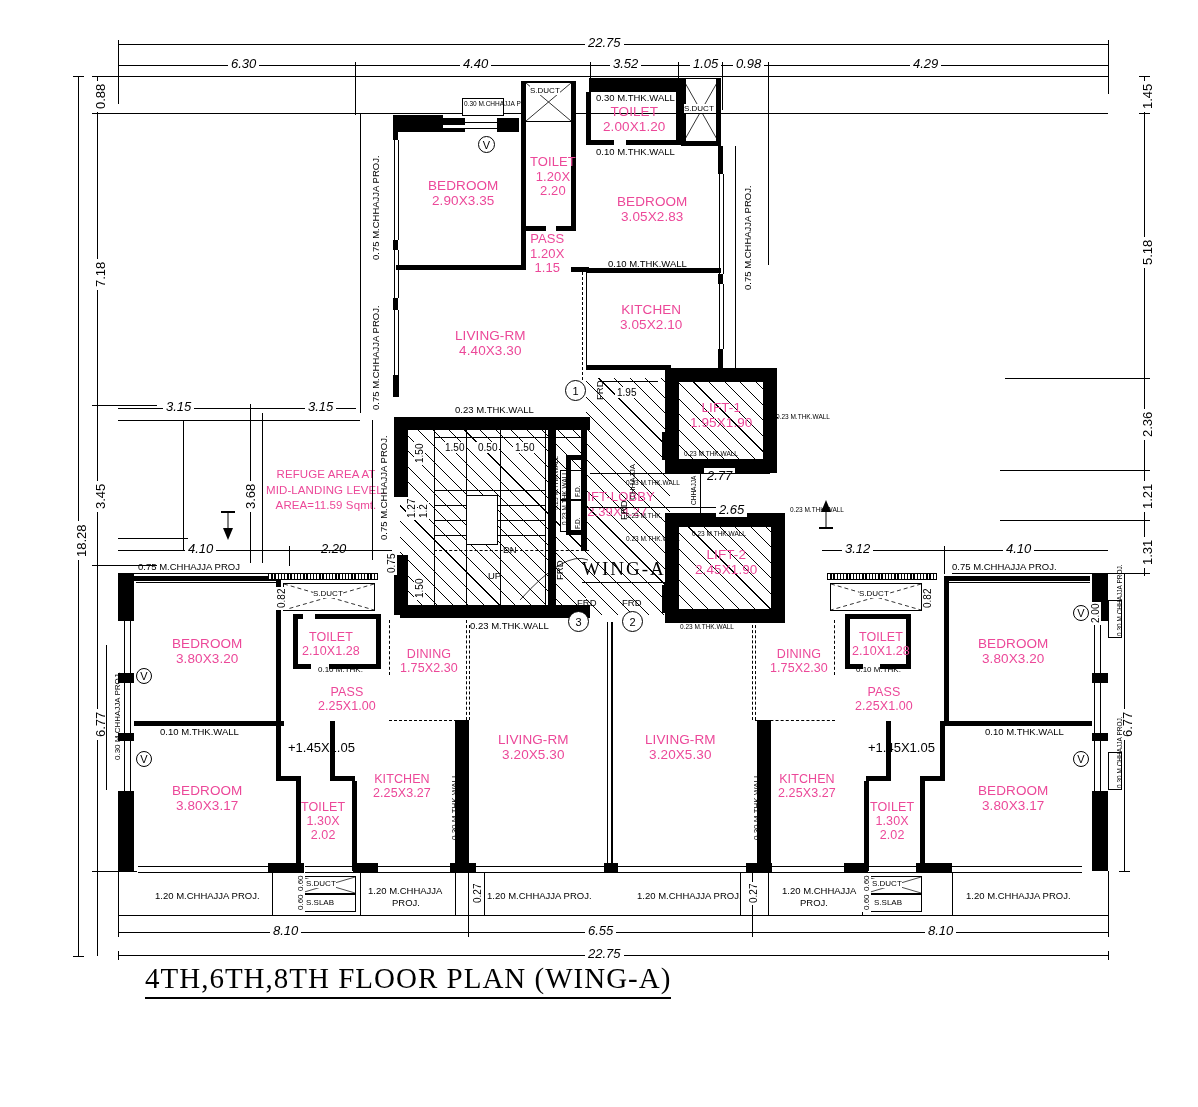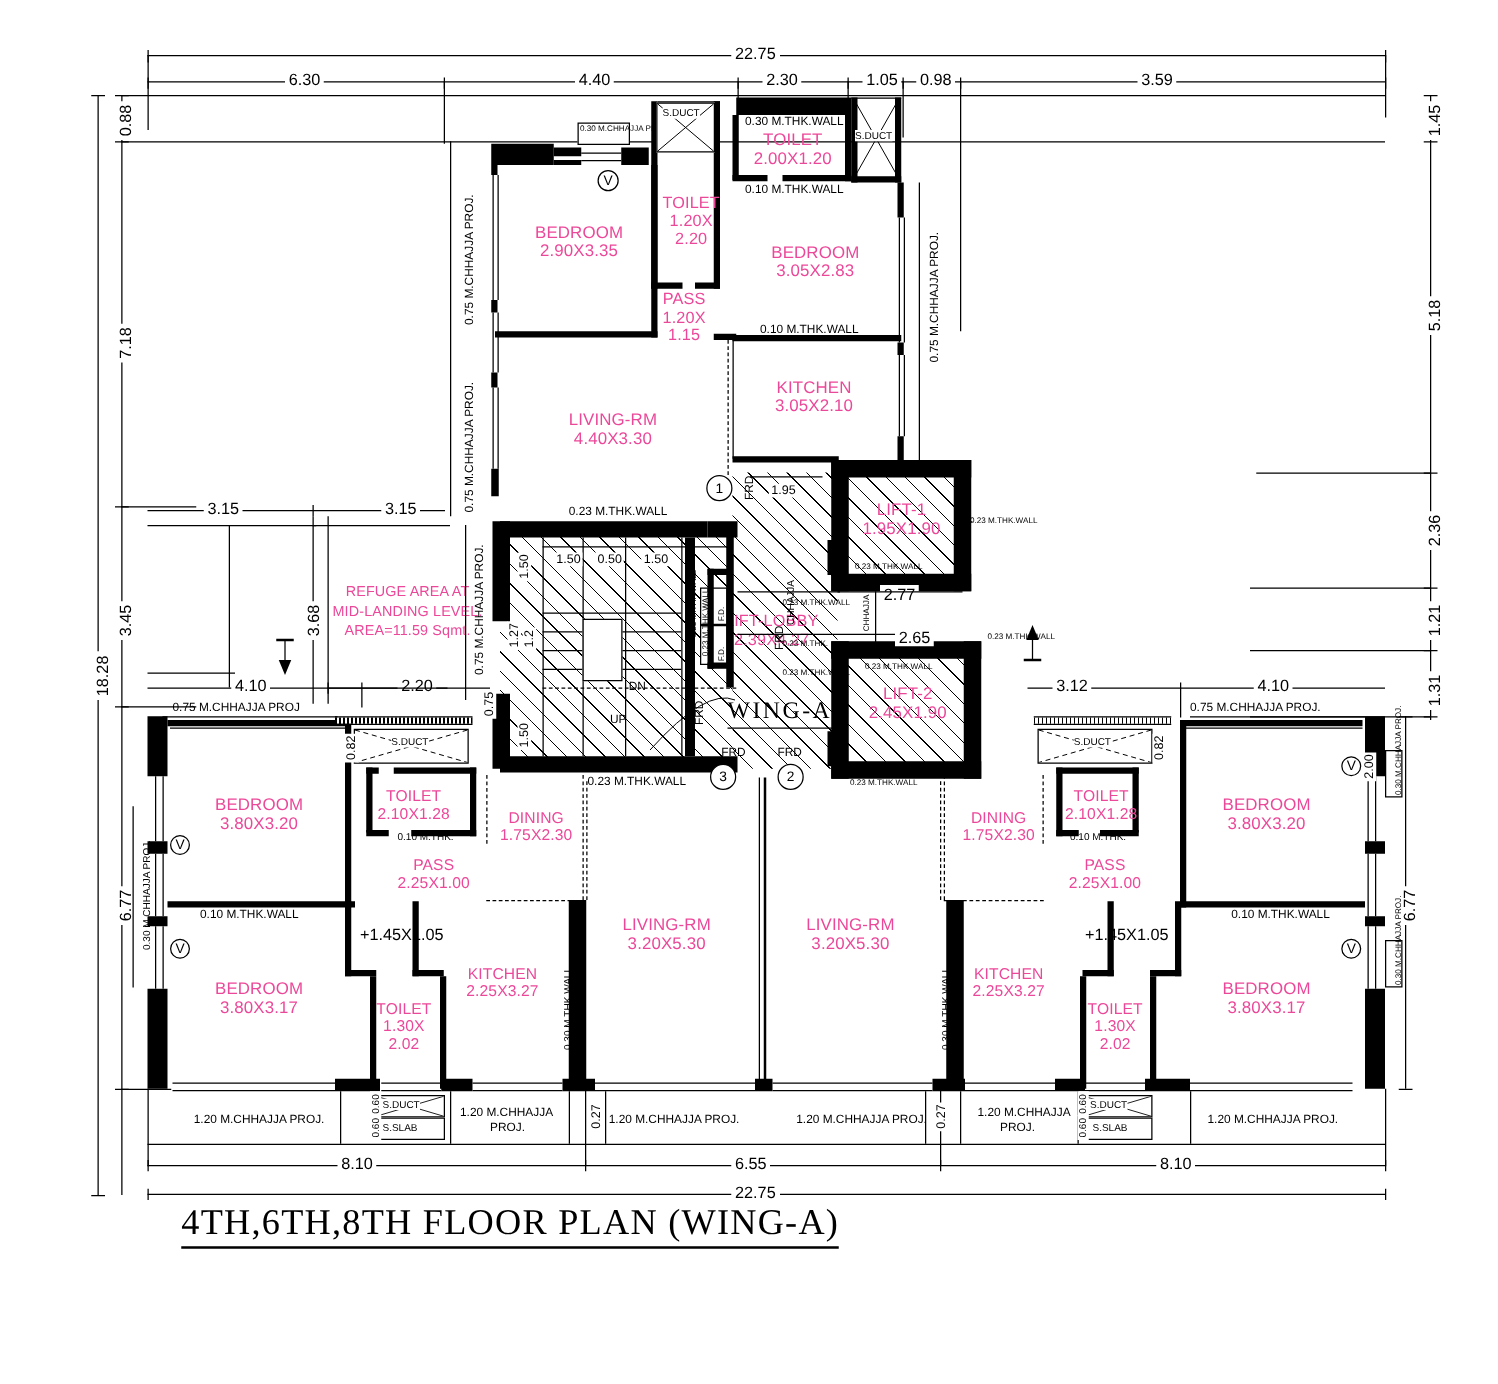--- a/index.html
+++ b/index.html
@@ -25,21 +25,21 @@
   .note { position:absolute; white-space:nowrap; font-size: 9.5px; color:#000; letter-spacing:0; }
   .note8 { position:absolute; white-space:nowrap; font-size: 8px; color:#000; }
   .note7 { position:absolute; white-space:nowrap; font-size: 6.5px; color:#000; }
   .vnote { position:absolute; white-space:nowrap; font-size: 9.5px; color:#000;
            transform-origin: 0 0; transform: rotate(-90deg); }
   .vnote8 { position:absolute; white-space:nowrap; font-size: 8px; color:#000;
            transform-origin: 0 0; transform: rotate(-90deg); }
   .vnote7 { position:absolute; white-space:nowrap; font-size: 6.5px; color:#000;
            transform-origin: 0 0; transform: rotate(-90deg); }
   .dim { position:absolute; white-space:nowrap; font-size: 13px; color:#000;
-         background:#fff; padding:0 3px; }
+         background:#fff; padding:0 3px;font-style:italic; }
   .vdim { position:absolute; white-space:nowrap; font-size: 13px; color:#000;
           background:#fff; padding:0 3px; transform-origin: 0 0; transform: rotate(-90deg); }
   .vdim10 { position:absolute; white-space:nowrap; font-size: 10px; color:#000;
           background:#fff; padding:0 2px; transform-origin: 0 0; transform: rotate(-90deg); }
   .dim10 { position:absolute; white-space:nowrap; font-size: 10px; color:#000;
          background:#fff; padding:0 2px;margin-top:14px; }
   .circle { position:absolute; border:1px solid #000; border-radius:50%;
             display:flex; align-items:center; justify-content:center;
             font-size: 11px; background:#fff; }
   .title {
@@ -70,24 +70,24 @@
 <div id="page">
 
   <div class="ln hln" style="left:118px; top:44px; width:990px;"></div>
   <div class="ln vln" style="left:118px; top:40px; height:10px;"></div>
   <div class="ln vln" style="left:1108px; top:40px; height:10px;"></div>
   <div class="dim" style="left:585px; top:35px;">22.75</div>
 
   <div class="ln hln" style="left:118px; top:65px; width:990px;"></div>
   <div class="dim" style="left:228px; top:56px;">6.30</div>
   <div class="dim" style="left:460px; top:56px;">4.40</div>
-  <div class="dim" style="left:610px; top:56px;">2.30</div>
+  <div class="dim" style="left:610px; top:56px;">3.52</div>
   <div class="dim" style="left:690px; top:56px;">1.05</div>
   <div class="dim" style="left:733px; top:56px;">0.98</div>
-  <div class="dim" style="left:910px; top:56px;">3.59</div>
+  <div class="dim" style="left:910px; top:56px;">4.29</div>
 
   <div class="ln vln" style="left:118px; top:62px; height:9px;"></div>
   <div class="ln vln" style="left:355px; top:62px; height:9px;"></div>
   <div class="ln vln" style="left:590px; top:62px; height:9px;"></div>
   <div class="ln vln" style="left:678px; top:62px; height:9px;"></div>
   <div class="ln vln" style="left:722px; top:62px; height:9px;"></div>
   <div class="ln vln" style="left:768px; top:62px; height:9px;"></div>
   <div class="ln vln" style="left:1108px; top:62px; height:9px;"></div>
 
   <div class="ln vln" style="left:118px; top:44px; height:60px;"></div>

